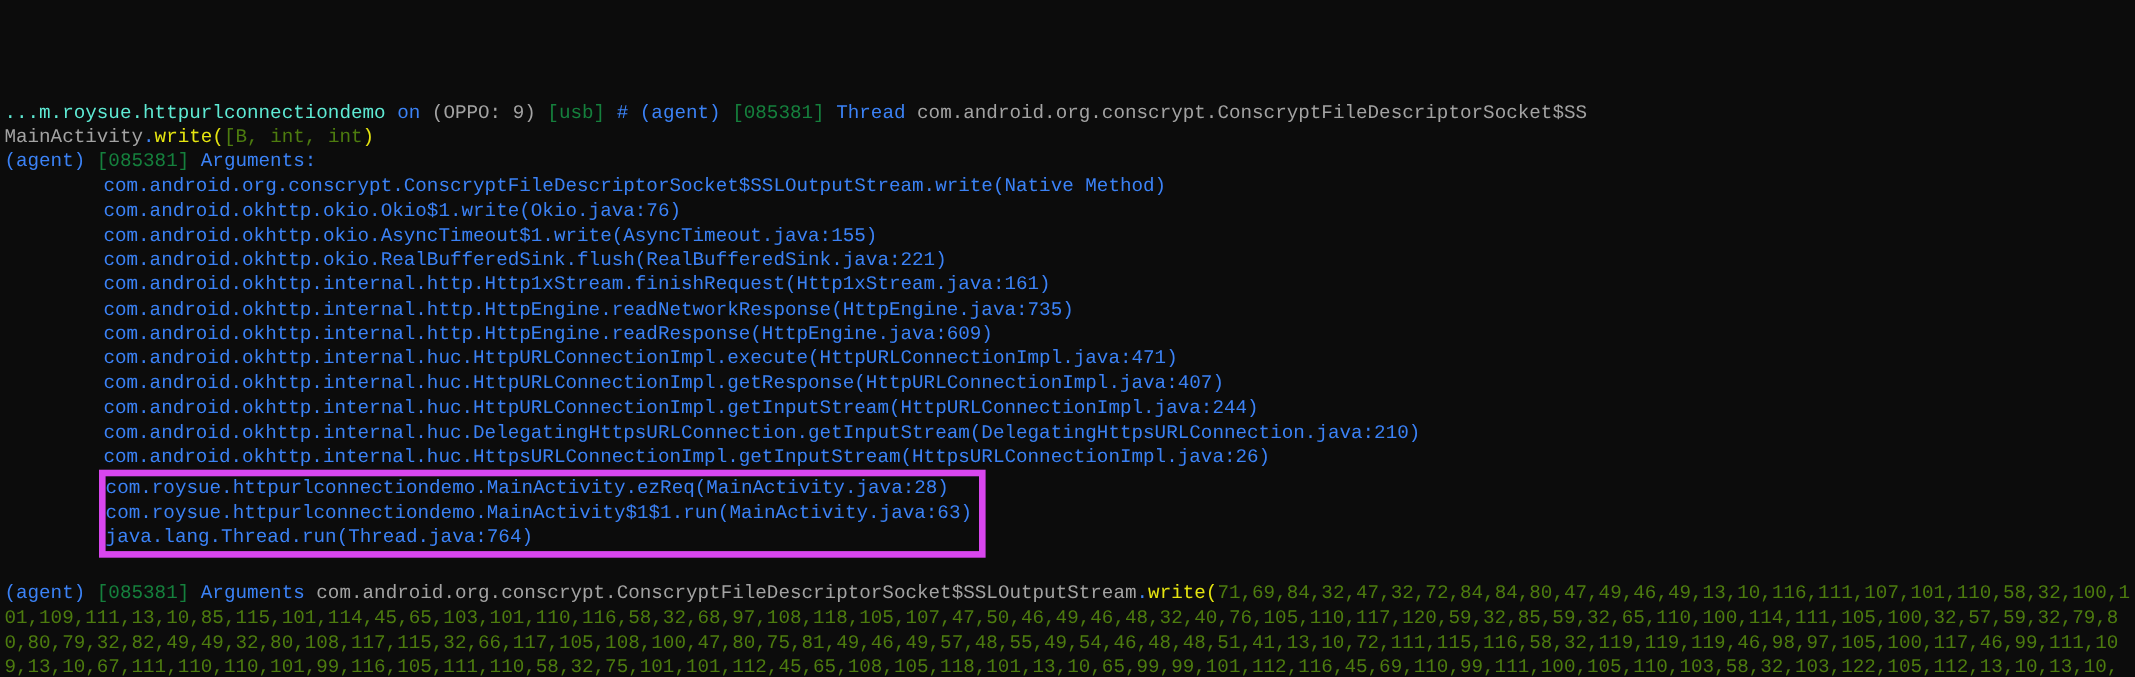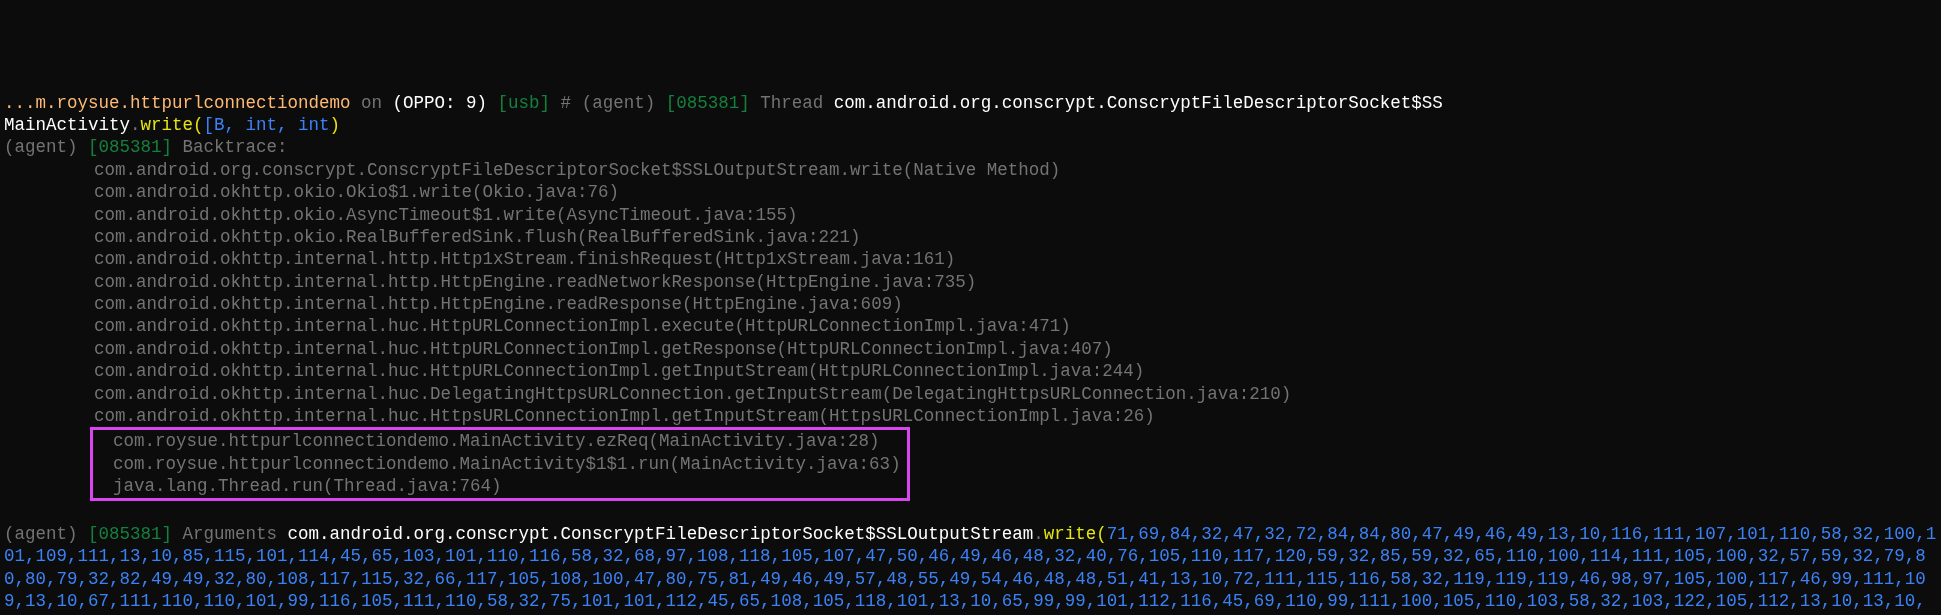--- a/index.html
+++ b/index.html
@@ -7,43 +7,43 @@
     background: #0c0c0c;
     color: #cccccc;
     font-family: 'Consolas', 'Courier New', monospace;
     font-size: 17.5px;
     line-height: 1.28;
     padding: 2px 4px;
     white-space: pre;
     overflow: hidden;
     width: 1941px;
   }
-  .blue { color: #fdba74; }
-  .white { color: #737373; }
+  .blue { color: #5eead4; }
+  .white { color: #3b82f6; }
   .grey { color: #15803d; }
-  .green { color: #ffffff; margin-top: 43px; }
+  .green { color: #a3a3a3; margin-top: 43px; }
   .yellow { color: #e5e510; }
-  .darkred { color: #3b82f6; }
+  .darkred { color: #4d7c0f; }
   .indent { padding-left: 90px; display: block; }
   .boxed {
-    border: 3px solid #d946ef;
+    border: 6px solid #d946ef;
     display: inline-block;
-    padding: 0 6px 0 20px;
+    padding: 0 6px 0 0;
     margin-left: 86px;
   }
   .wrap { white-space: pre-wrap; word-break: break-all; }
 </style>
 </head>
 <body>
 
 
 
 <div><span><span class="blue">...m.roysue.httpurlconnectiondemo</span><span class="white"> on </span><span class="green">(OPPO: 9)</span><span class="grey"> [usb]</span><span class="white"> # </span><span class="white">(agent) </span><span class="grey">[085381]</span><span class="white"> Thread </span><span class="green">com.android.org.conscrypt.ConscryptFileDescriptorSocket$SS</span>
 <span class="green">MainActivity</span><span class="white">.</span><span class="yellow">write</span><span class="yellow">(</span><span class="darkred">[B, int, int</span><span class="yellow">)</span></span>
-<span><span class="white">(agent) </span><span class="grey">[085381]</span><span class="white"> Backtrace:</span></span>
+<span><span class="white">(agent) </span><span class="grey">[085381]</span><span class="white"> Arguments:</span></span>
 <span class="white indent">com.android.org.conscrypt.ConscryptFileDescriptorSocket$SSLOutputStream.write(Native Method)</span><span class="white indent">com.android.okhttp.okio.Okio$1.write(Okio.java:76)</span><span class="white indent">com.android.okhttp.okio.AsyncTimeout$1.write(AsyncTimeout.java:155)</span><span class="white indent">com.android.okhttp.okio.RealBufferedSink.flush(RealBufferedSink.java:221)</span><span class="white indent">com.android.okhttp.internal.http.Http1xStream.finishRequest(Http1xStream.java:161)</span><span class="white indent">com.android.okhttp.internal.http.HttpEngine.readNetworkResponse(HttpEngine.java:735)</span><span class="white indent">com.android.okhttp.internal.http.HttpEngine.readResponse(HttpEngine.java:609)</span><span class="white indent">com.android.okhttp.internal.huc.HttpURLConnectionImpl.execute(HttpURLConnectionImpl.java:471)</span><span class="white indent">com.android.okhttp.internal.huc.HttpURLConnectionImpl.getResponse(HttpURLConnectionImpl.java:407)</span><span class="white indent">com.android.okhttp.internal.huc.HttpURLConnectionImpl.getInputStream(HttpURLConnectionImpl.java:244)</span><span class="white indent">com.android.okhttp.internal.huc.DelegatingHttpsURLConnection.getInputStream(DelegatingHttpsURLConnection.java:210)</span><span class="white indent">com.android.okhttp.internal.huc.HttpsURLConnectionImpl.getInputStream(HttpsURLConnectionImpl.java:26)</span><div class="boxed"><span class="white">com.roysue.httpurlconnectiondemo.MainActivity.ezReq(MainActivity.java:28)</span>
 <span class="white">com.roysue.httpurlconnectiondemo.MainActivity$1$1.run(MainActivity.java:63)</span>
 <span class="white">java.lang.Thread.run(Thread.java:764)</span></div>
 
 <span><span class="white">(agent) </span><span class="grey">[085381]</span><span class="white"> Arguments </span><span class="green">com.android.org.conscrypt.ConscryptFileDescriptorSocket$SSLOutputStream</span><span class="white">.</span><span class="yellow">write</span><span class="yellow">(</span><span class="darkred wrap">71,69,84,32,47,32,72,84,84,80,47,49,46,49,13,10,116,111,107,101,110,58,32,100,101,109,111,13,10,85,115,101,114,45,65,103,101,110,116,58,32,68,97,108,118,105,107,47,50,46,49,46,48,32,40,76,105,110,117,120,59,32,85,59,32,65,110,100,114,111,105,100,32,57,59,32,79,80,80,79,32,82,49,49,32,80,108,117,115,32,66,117,105,108,100,47,80,75,81,49,46,49,57,48,55,49,54,46,48,48,51,41,13,10,72,111,115,116,58,32,119,119,119,46,98,97,105,100,117,46,99,111,109,13,10,67,111,110,110,101,99,116,105,111,110,58,32,75,101,101,112,45,65,108,105,118,101,13,10,65,99,99,101,112,116,45,69,110,99,111,100,105,110,103,58,32,103,122,105,112,13,10,13,10, 0, 184</span></span></div>
 
 
 
 
 </body></html>

